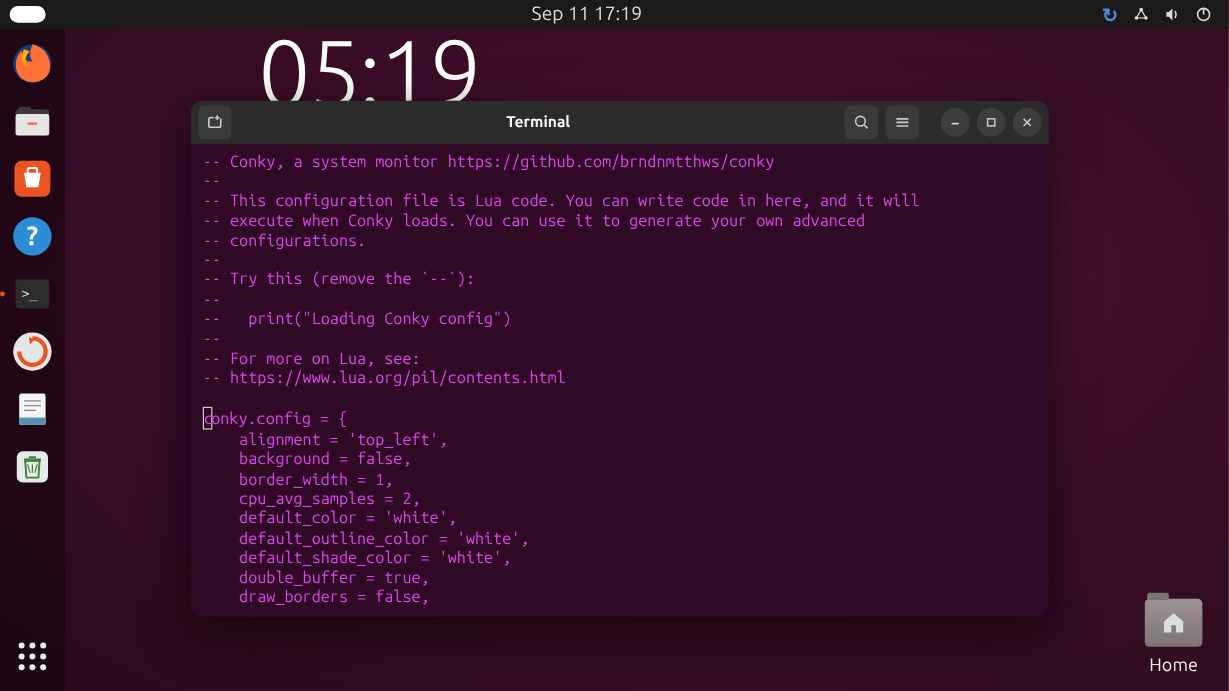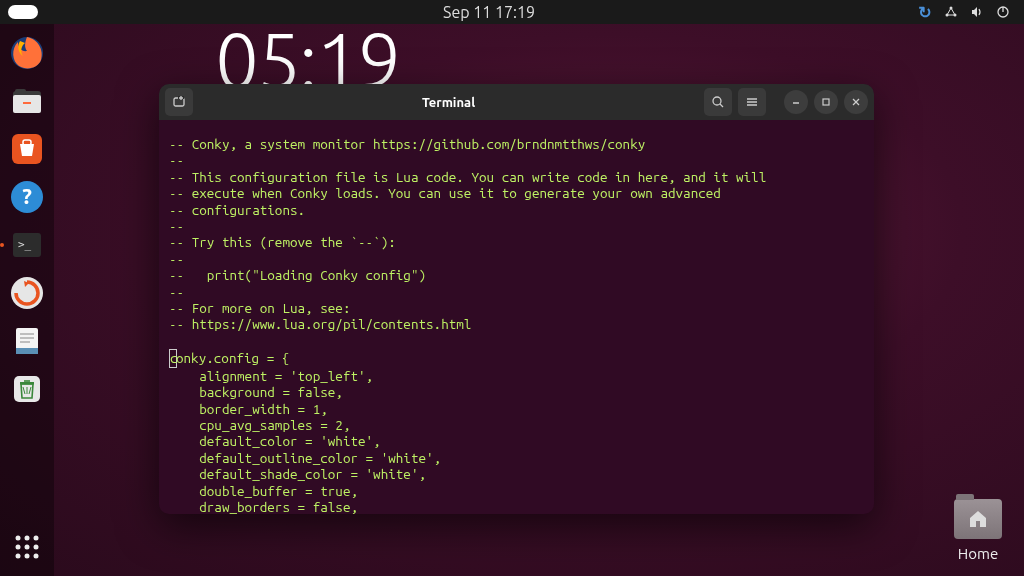--- a/index.html
+++ b/index.html
@@ -72,21 +72,20 @@
     
     .terminal-window {
       position: absolute; top: 84px; left: 159px;
       width: 715px; height: 430px;
       background: #300a24;
       border-radius: 10px;
       box-shadow: 0 12px 40px rgba(0,0,0,0.6);
       display: flex; flex-direction: column;
       overflow: hidden;
       z-index: 20;
-      gap: 10px;
     }
     .titlebar {
       height: 36px; background: #2b2b2b;
       display: flex; align-items: center;
       padding: 0 6px; gap: 6px;
     }
     .tb-btn {
       width: 28px; height: 28px; border-radius: 5px;
       background: #3a3a3a;
       display: flex; align-items: center; justify-content: center;
@@ -96,21 +95,21 @@
     .tb-circle {
       width: 24px; height: 24px; border-radius: 50%;
       background: #3d3d3d;
       display: flex; align-items: center; justify-content: center;
       color: #ddd; font-size: 11px;
     }
     .terminal-body {
       flex: 1; padding: 6px 10px;
       font-family: "Ubuntu Mono", "Courier New", monospace;
       font-size: 13.5px; line-height: 16.4px;
-      color: #bef264; white-space: pre;
+      color: #d946ef; white-space: pre;
       overflow: hidden;
     }
     .cursor-box {
       display: inline-block;
       width: 8px;
       border: 1px solid #ccc;
       margin-right: -1px;
     }
   </style>
 </head>

